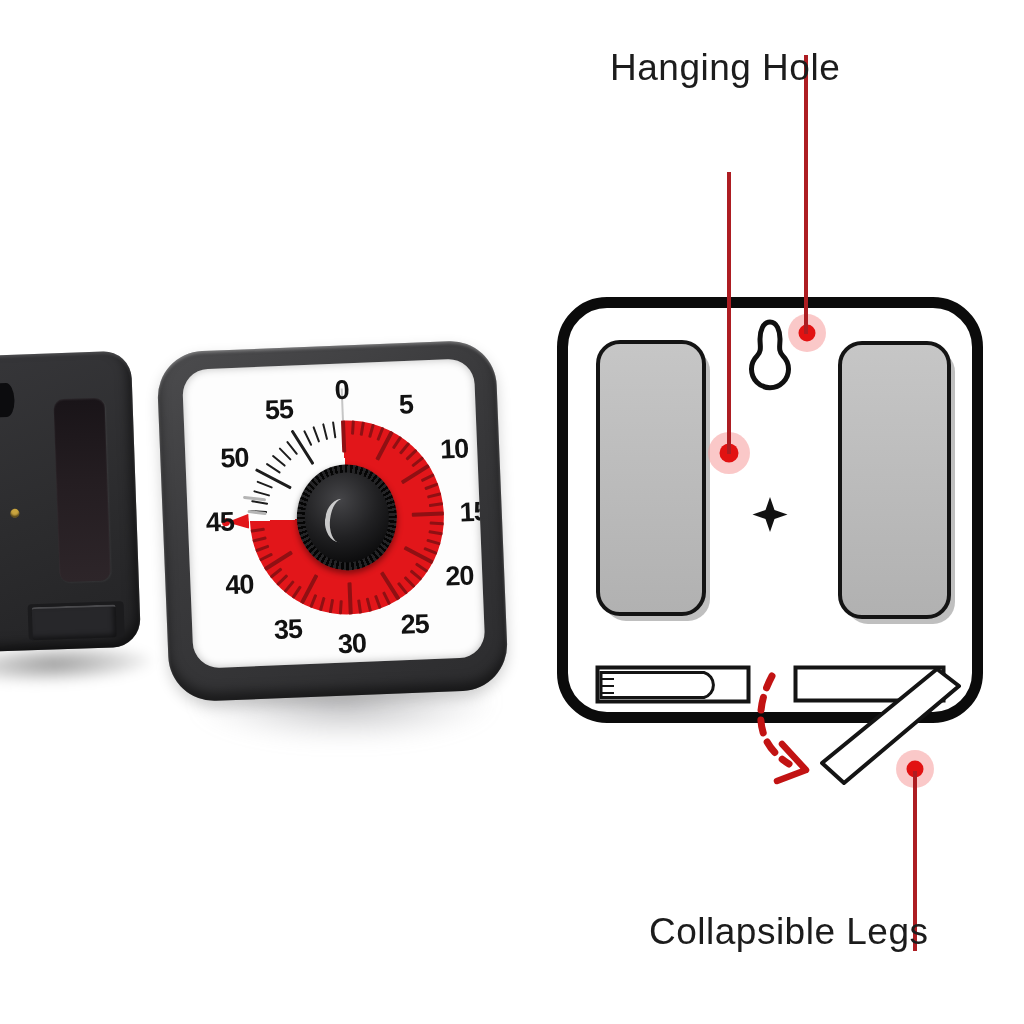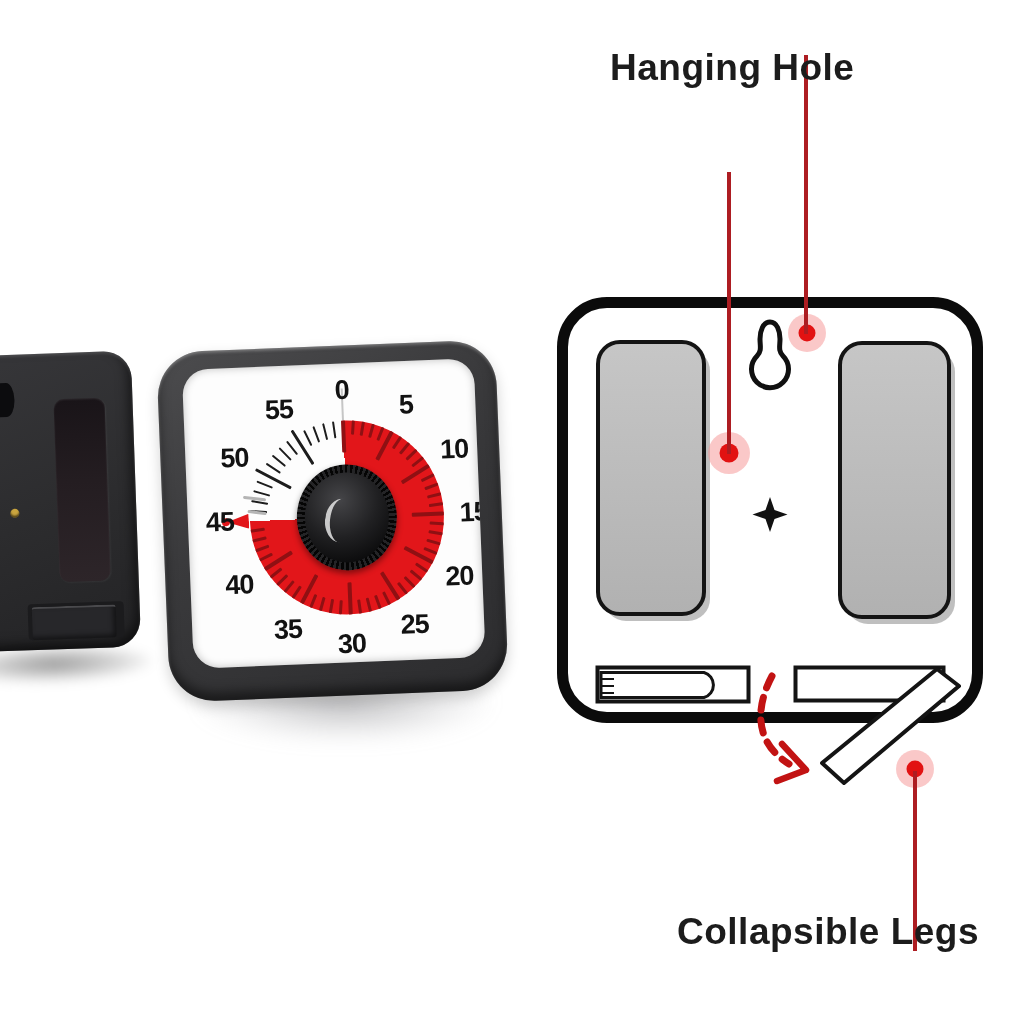--- a/index.html
+++ b/index.html
@@ -1,27 +1,27 @@
 <!DOCTYPE html>
 <html style="--accent-red: #c21313; --callout-line: #ad1d22; --callout-dot: #e21212; --callout-glow: #f59a9a; --disk-red: #e2161a; --disk-tick: #8f1013; --ink: #141414; --pad-gray: #bcbcbc; --frame-dark: #3a3a3c;"><head>
 <meta charset="utf-8">
 <style>
   html,body{margin:0;padding:0;background:#ffffff;}
   body{width:1024px;height:1024px;overflow:hidden;font-family:"Liberation Sans",sans-serif;}
   .scene{position:relative;width:1024px;height:1024px;background:#fff;}
 
   
-  .callout-label{position:absolute;font-size:37px;color:#1c1c1c;letter-spacing:.5px;white-space:nowrap;font-weight:bold;}
+  .callout-label{position:absolute;font-size:37px;color:#1c1c1c;letter-spacing:.5px;white-space:nowrap;}
   .callout-line{position:absolute;width:4px;background:var(--callout-line,#ad1d22);}
   #line-hanging{left:804px;top:55px;height:279px;}
   #line-magnetic{left:727px;top:172px;height:282px;}
   #line-legs{left:913px;top:771px;height:180px;}
   #label-hanging{left:610px;top:47px;}
   #label-magnetic{left:477px;top:150px;}
-  #label-legs{left:677px;top:911px;}
+  #label-legs{left:649px;top:911px;}
 
   
   .back-panel{position:absolute;left:557px;top:297px;width:404px;height:404px;
     border:11px solid #0b0b0b;border-radius:50px;background:#fff;}
   .panel-svg{position:absolute;left:540px;top:280px;width:460px;height:560px;}
 
   
   .back-timer{position:absolute;left:-64px;top:354px;width:200px;height:296px;border-radius:28px;
     background:linear-gradient(160deg,#37373a 0%,#2c2c2e 55%,#232325 100%);
     transform:rotate(-2deg);box-shadow:inset 0 2px 3px rgba(255,255,255,.14), inset -4px -6px 12px rgba(0,0,0,.55);}

